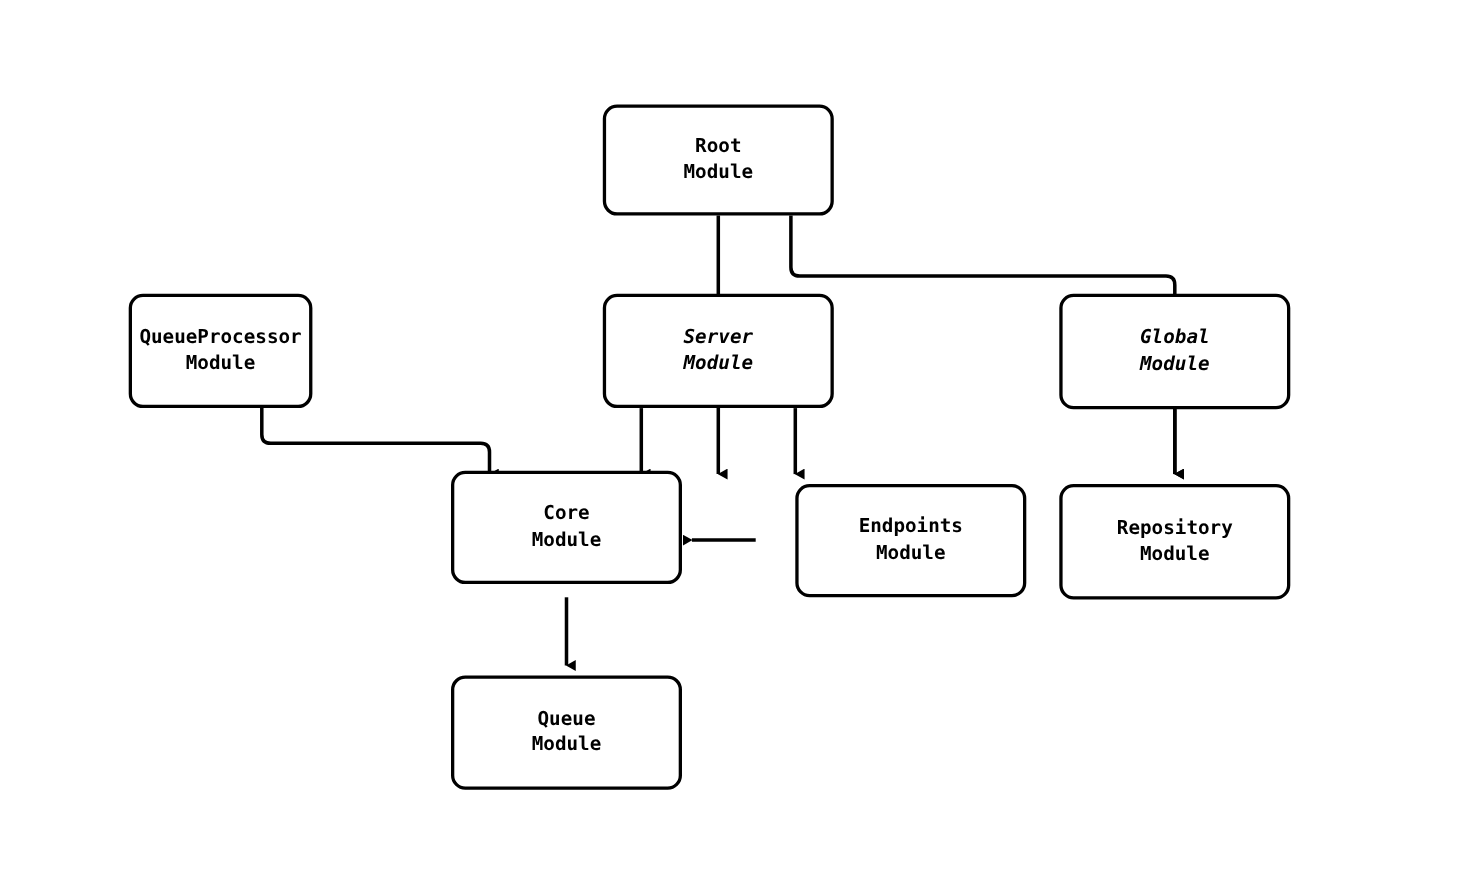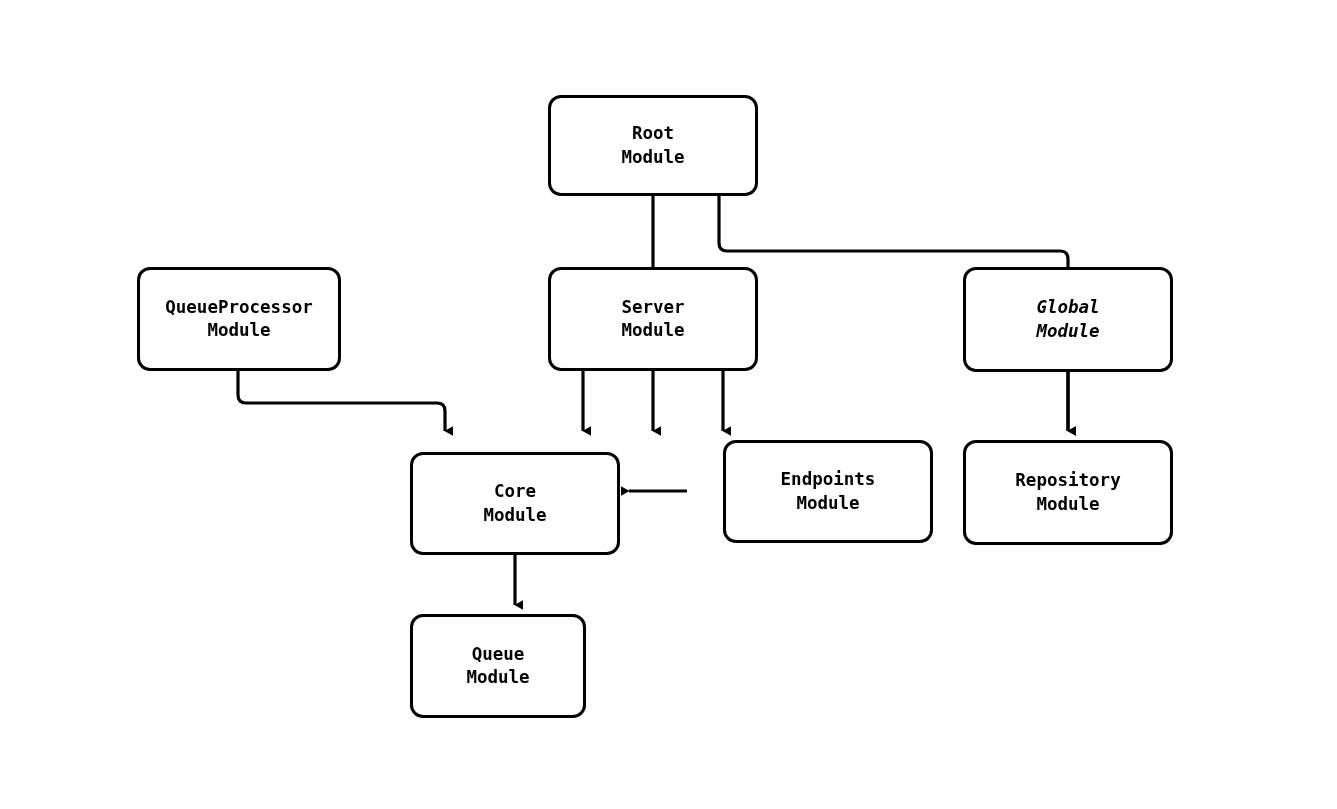--- a/index.html
+++ b/index.html
@@ -81,48 +81,48 @@
 
       <path d="M 1068,372 L 1068,431" marker-end="url(#arrowhead-down)"></path>
     </g>
   </svg>
 
   <div class="node" style="left:548px; top:95px; width:210px; height:101px;">
     <span class="node-label">Root
 Module</span>
   </div>
 
-  <div class="node" style="left:137px; top:267px; width:204px; height:104px;">
+  <div class="node" style="left:117px; top:267px; width:167px; height:104px;">
     <span class="node-label">QueueProcessor
 Module</span>
   </div>
 
-  <div class="node" style="left:548px; top:267px; width:210px; height:104px;">
+  <div class="node" style="left:548px; top:267px; width:210px; height:104px;font-style:italic;">
     <span class="node-label">Server
 Module</span>
   </div>
 
   <div class="node" style="left:963px; top:267px; width:210px; height:105px;font-style:italic;">
     <span class="node-label">Global
 Module</span>
   </div>
 
-  <div class="node" style="left:410px; top:452px; width:210px; height:103px;">
+  <div class="node" style="left:410px; top:428px; width:210px; height:103px;">
     <span class="node-label">Core
 Module</span>
   </div>
 
   <div class="node" style="left:687px; top:440px; width:210px; height:103px;margin-left:36px;">
     <span class="node-label">Endpoints
 Module</span>
   </div>
 
   <div class="node" style="left:963px; top:440px; width:210px; height:105px;">
     <span class="node-label">Repository
 Module</span>
   </div>
 
-  <div class="node" style="left:410px; top:614px; width:176px; height:104px;">
+  <div class="node" style="left:410px; top:614px; width:210px; height:104px;">
     <span class="node-label">Queue
 Module</span>
   </div>
 
 </div>
 
 </body></html>

